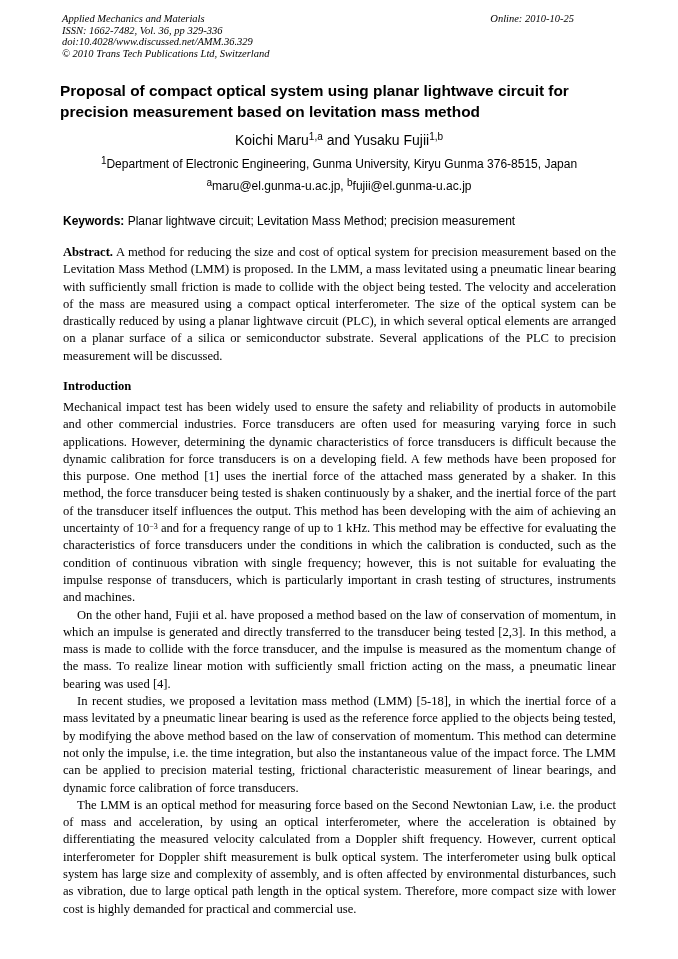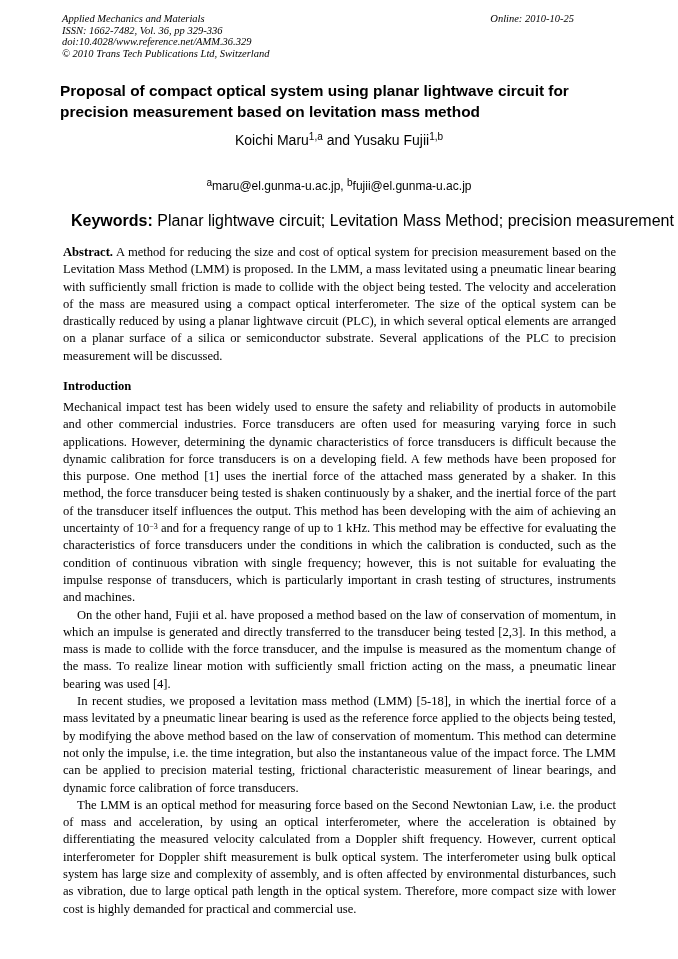--- a/index.html
+++ b/index.html
@@ -93,24 +93,23 @@
       font-size: 12px;
       line-height: 16px;
       white-space: nowrap;
     }
     .keywords {
       position: absolute;
       left: 63px;
       width: 555px;
       top: 213px;
       font-family: "Liberation Sans", sans-serif;
-      font-size: 16px;
+      font-size: 12px;
       line-height: 16px;
       white-space: nowrap;
-      margin-left: 8px;
     }
     .keywords .kw-label { font-weight: bold; }
     .body-text {
       font-family: "Liberation Serif", serif;
       font-size: 12.6px;
       line-height: 17.3px;
       text-align: justify;
       text-align-last: left;
     }
     .abstract {
@@ -148,30 +147,31 @@
     }
   </style>
 </head>
 <body>
 
 <div class="page">
 
   <div class="header-left">
     <div>Applied Mechanics and Materials</div>
     <div>ISSN: 1662-7482, Vol. 36, pp 329-336</div>
-    <div>doi:10.4028/www.reference.net/AMM.36.329</div>
+    <div>doi:10.4028/www.discussed.net/AMM.36.329</div>
     <div>© 2010 Trans Tech Publications Ltd, Switzerland</div>
   </div>
 
   <div class="header-right">Online: 2010-10-25</div>
 
   <div class="title">Proposal of compact optical system using planar lightwave circuit for precision measurement based on levitation mass method</div>
 
   <div class="authors"><span>Koichi Maru</span><sup>1,a</sup><span> and </span><span>Yusaku Fujii</span><sup>1,b</sup></div>
 
+  <div class="affil"><sup>1</sup><span>Department of Electronic Engineering, Gunma University, Kiryu Gunma 376-8515, Japan</span></div>
 
   <div class="emails"><sup>a</sup><span>maru@el.gunma-u.ac.jp</span><span>, </span><sup>b</sup><span>fujii@el.gunma-u.ac.jp</span></div>
 
   <div class="keywords"><span class="kw-label">Keywords:</span><span> Planar lightwave circuit; Levitation Mass Method; precision measurement</span></div>
 
   <div class="abstract body-text"><span class="abs-label">Abstract.</span><span> A method for reducing the size and cost of optical system for precision measurement based on the Levitation Mass Method (LMM) is proposed. In the LMM, a mass levitated using a pneumatic linear bearing with sufficiently small friction is made to collide with the object being tested. The velocity and acceleration of the mass are measured using a compact optical interferometer. The size of the optical system can be drastically reduced by using a planar lightwave circuit (PLC), in which several optical elements are arranged on a planar surface of a silica or semiconductor substrate. Several applications of the PLC to precision measurement will be discussed.</span></div>
 
   <div class="intro-heading">Introduction</div>
 
   <div class="intro body-text">

